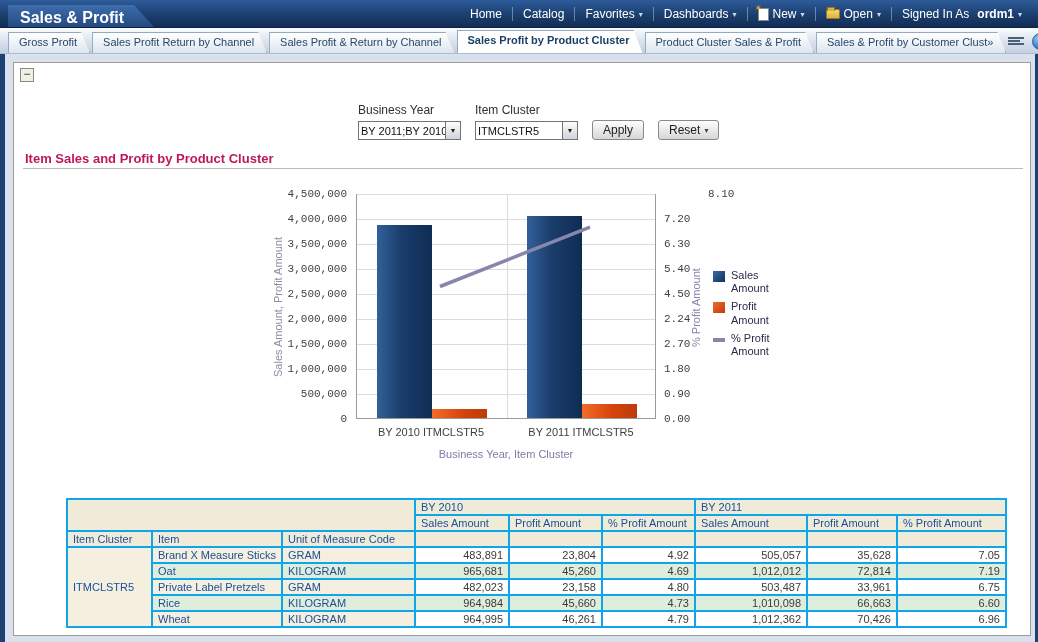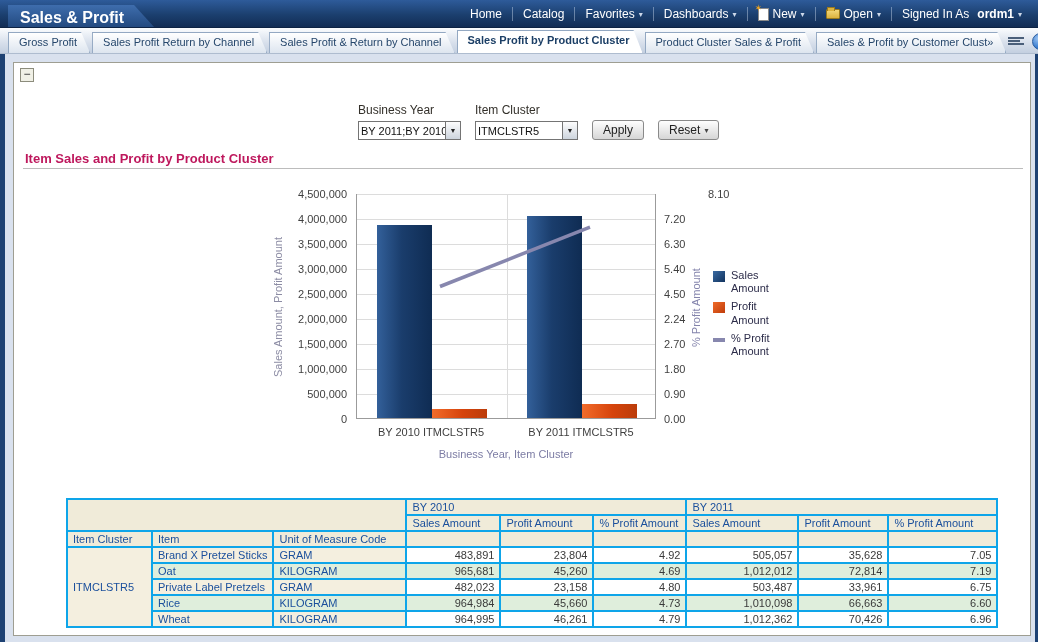--- a/index.html
+++ b/index.html
@@ -67,21 +67,21 @@
   .ly-title { left:258px; top:131px; height:225px; color:#8c8ca4; }
   .ry-title { left:676px; top:150px; height:190px; color:#8484ac; }
   .plot { position:absolute; left:342px; top:131px; width:300px; height:225px;
     border-left:1px solid #9b9b9b; border-right:1px solid #9b9b9b; border-bottom:1px solid #9b9b9b; }
   .gridline { position:absolute; left:0; width:100%; height:1px; background:#dcdcdc; }
   .vsep { position:absolute; top:0; width:1px; height:100%; background:#dcdcdc; }
   .bar { position:absolute; bottom:0; cursor:pointer; }
   .bar.sales { background:linear-gradient(90deg,#33609a 0%,#1a3d6c 45%,#0f2c53 100%); }
   .bar.profit { background:linear-gradient(90deg,#f26c2b 0%,#d6440c 55%,#bb3c0a 100%); }
   .linesvg { position:absolute; left:0; top:0; overflow:visible; }
-  .tick { position:absolute; font-size:11px; color:#3f3f3f; white-space:nowrap; }
+  .tick { position:absolute; font-size:11px; color:#3f3f3f; white-space:nowrap;font-family:Liberation Mono, monospace; }
   .lticks { text-align:right; } .rticks { text-align:left; }
   .cat-label { position:absolute; top:363px; width:160px; text-align:center; font-size:11px; color:#3e3e3e; }
   .x-title { position:absolute; left:342px; top:385px; width:300px; text-align:center; font-size:11px; color:#7c7ca4; }
   .legend { position:absolute; left:699px; top:206px; }
   .lg-entry { display:flex; gap:6px; margin-bottom:5px; align-items:flex-start; }
   .lg-sw { width:12px; height:11px; margin-top:2px; flex:none; }
   .lg-sw.s0 { background:linear-gradient(135deg,#3a6aa2,#12335e); }
   .lg-sw.s1 { background:linear-gradient(135deg,#ef6b2a,#c03d0a); }
   .lg-sw.s2 { height:4px; margin-top:6px; background:#8787ae; }
   .lg-label { font-size:11px; color:#2c2c49; width:56px; line-height:1.2; }
@@ -280,21 +280,21 @@
           <td class="hd">Unit of Measure Code</td>
           <td class="hd"></td>
           <td class="hd"></td>
           <td class="hd"></td>
           <td class="hd"></td>
           <td class="hd"></td>
           <td class="hd"></td>
         </tr>
         <tr>
           <td class="dim" rowspan="5">ITMCLSTR5</td>
-          <td class="dim">Brand X Pretzel Sticks</td>
+          <td class="dim">Brand X Measure Sticks</td>
           <td class="dim">GRAM</td>
           <td class="num">483,891</td>
           <td class="num">23,804</td>
           <td class="num">4.92</td>
           <td class="num">505,057</td>
           <td class="num">35,628</td>
           <td class="num">7.05</td>
         </tr>
         <tr class="alt">
           <td class="dim">Oat</td>

